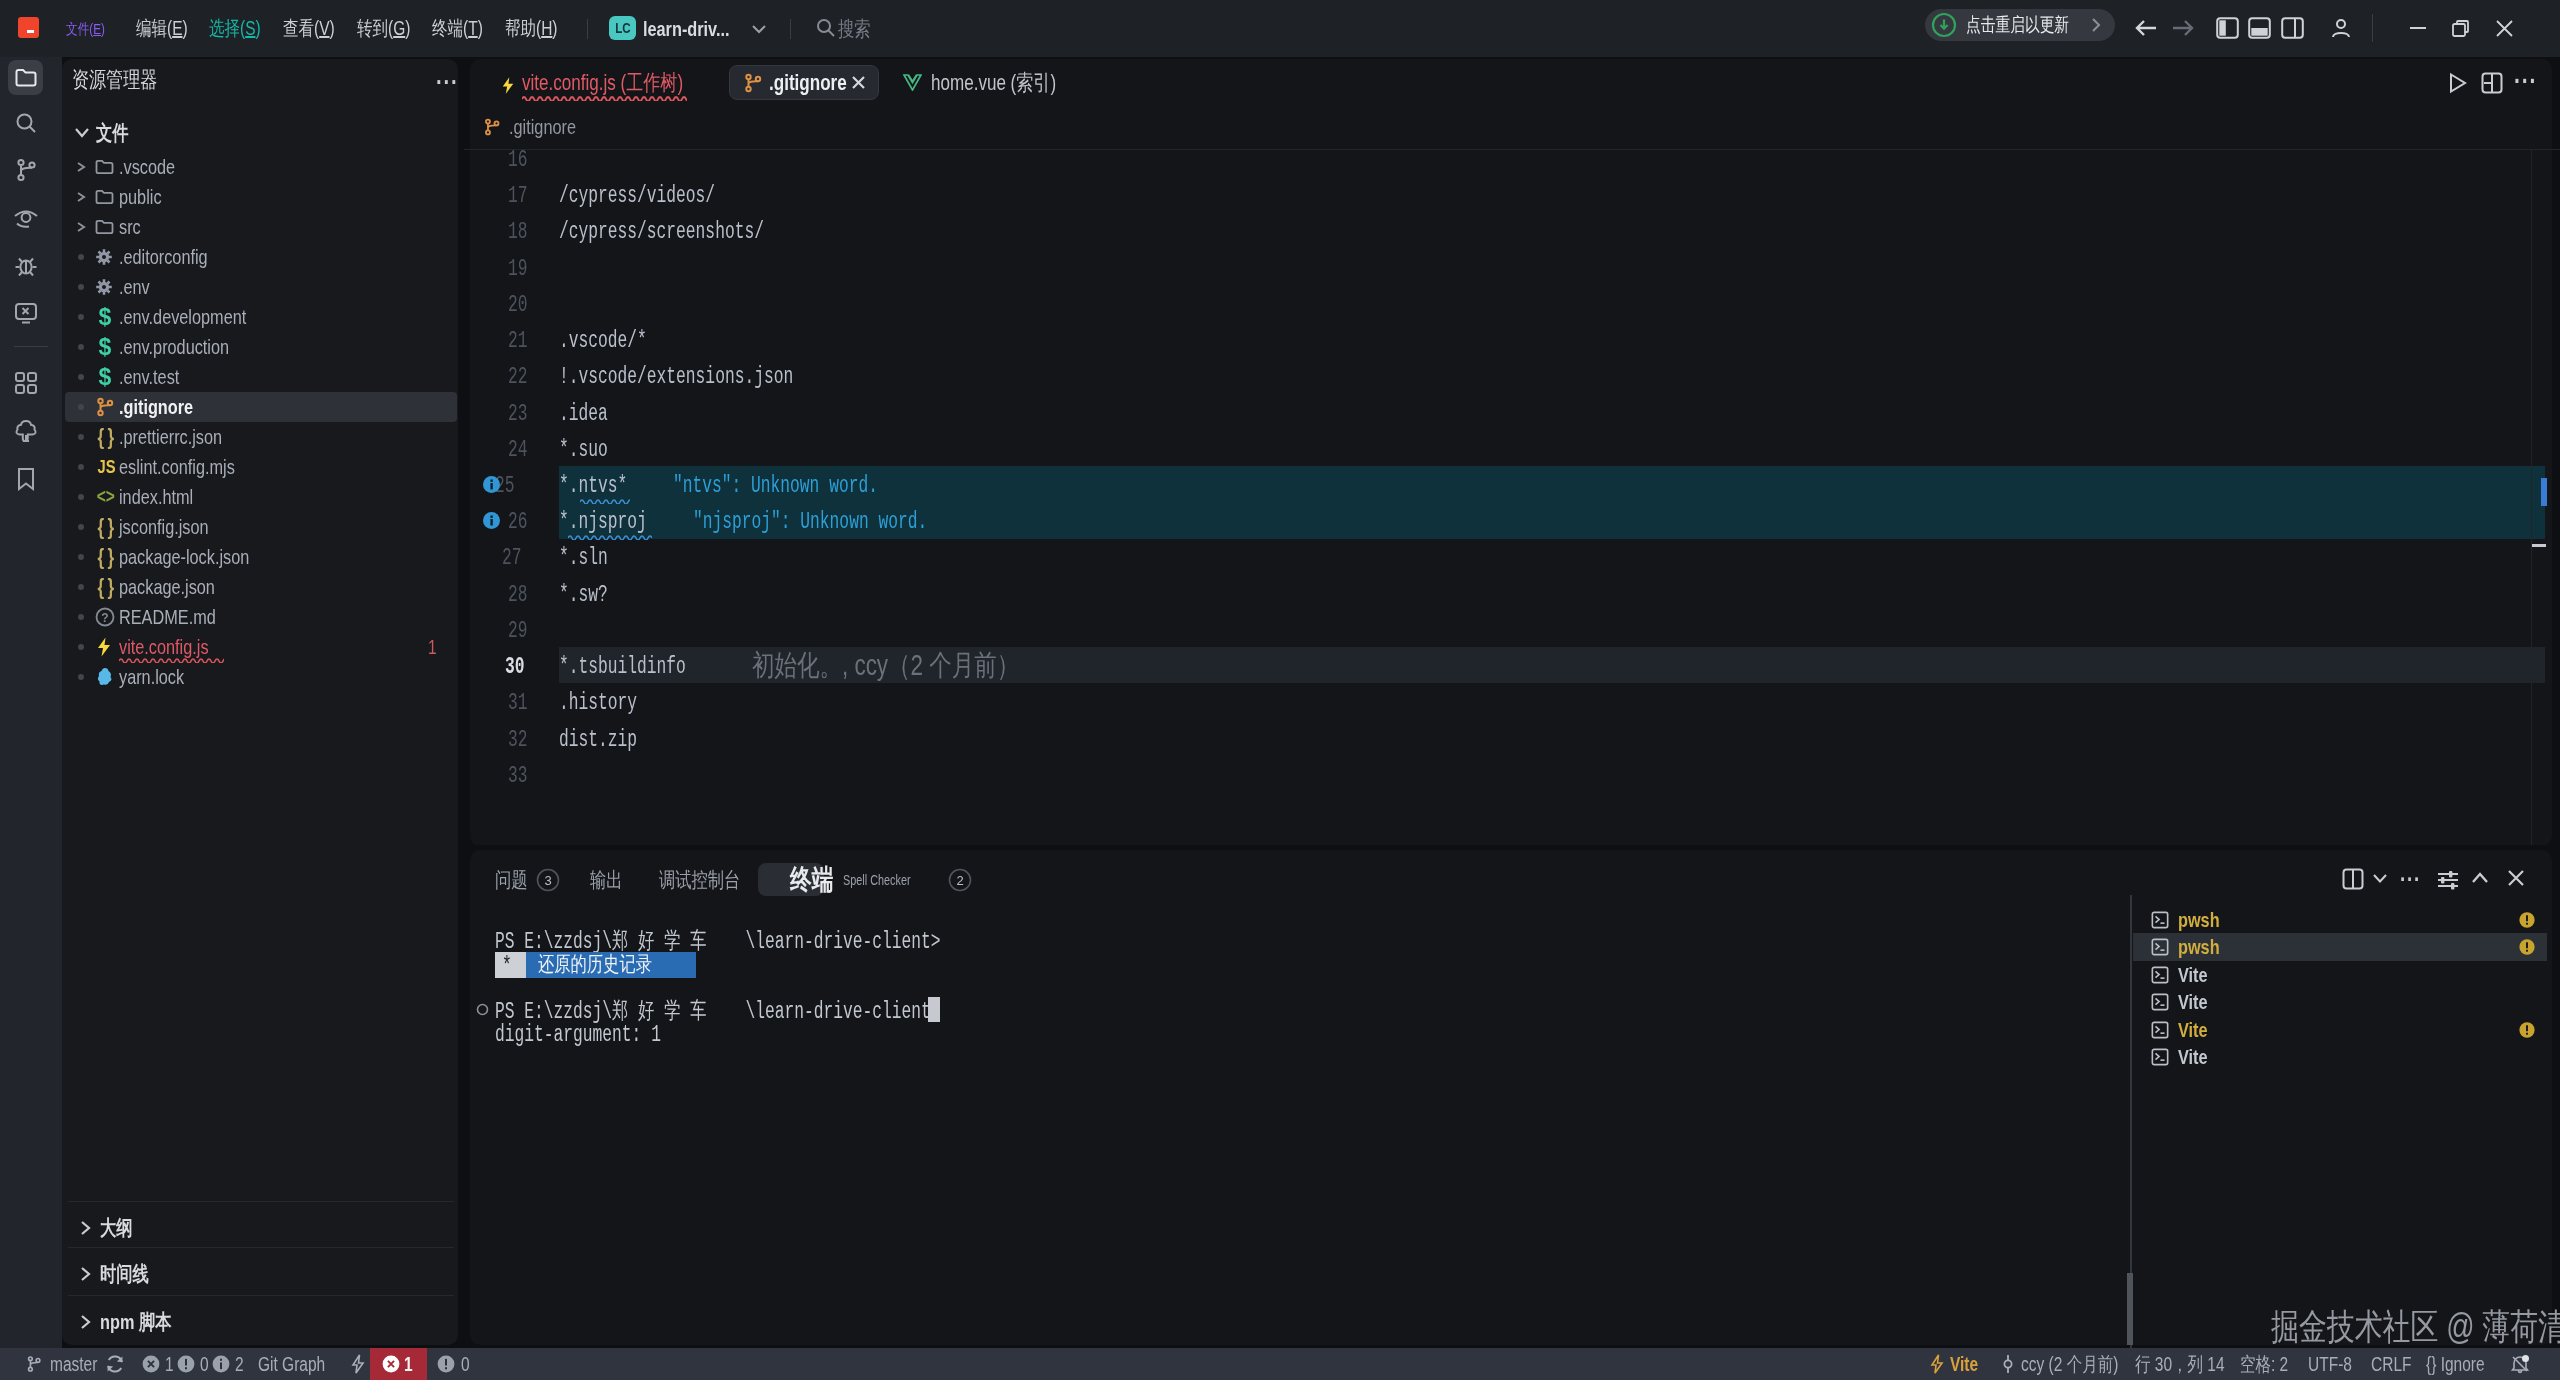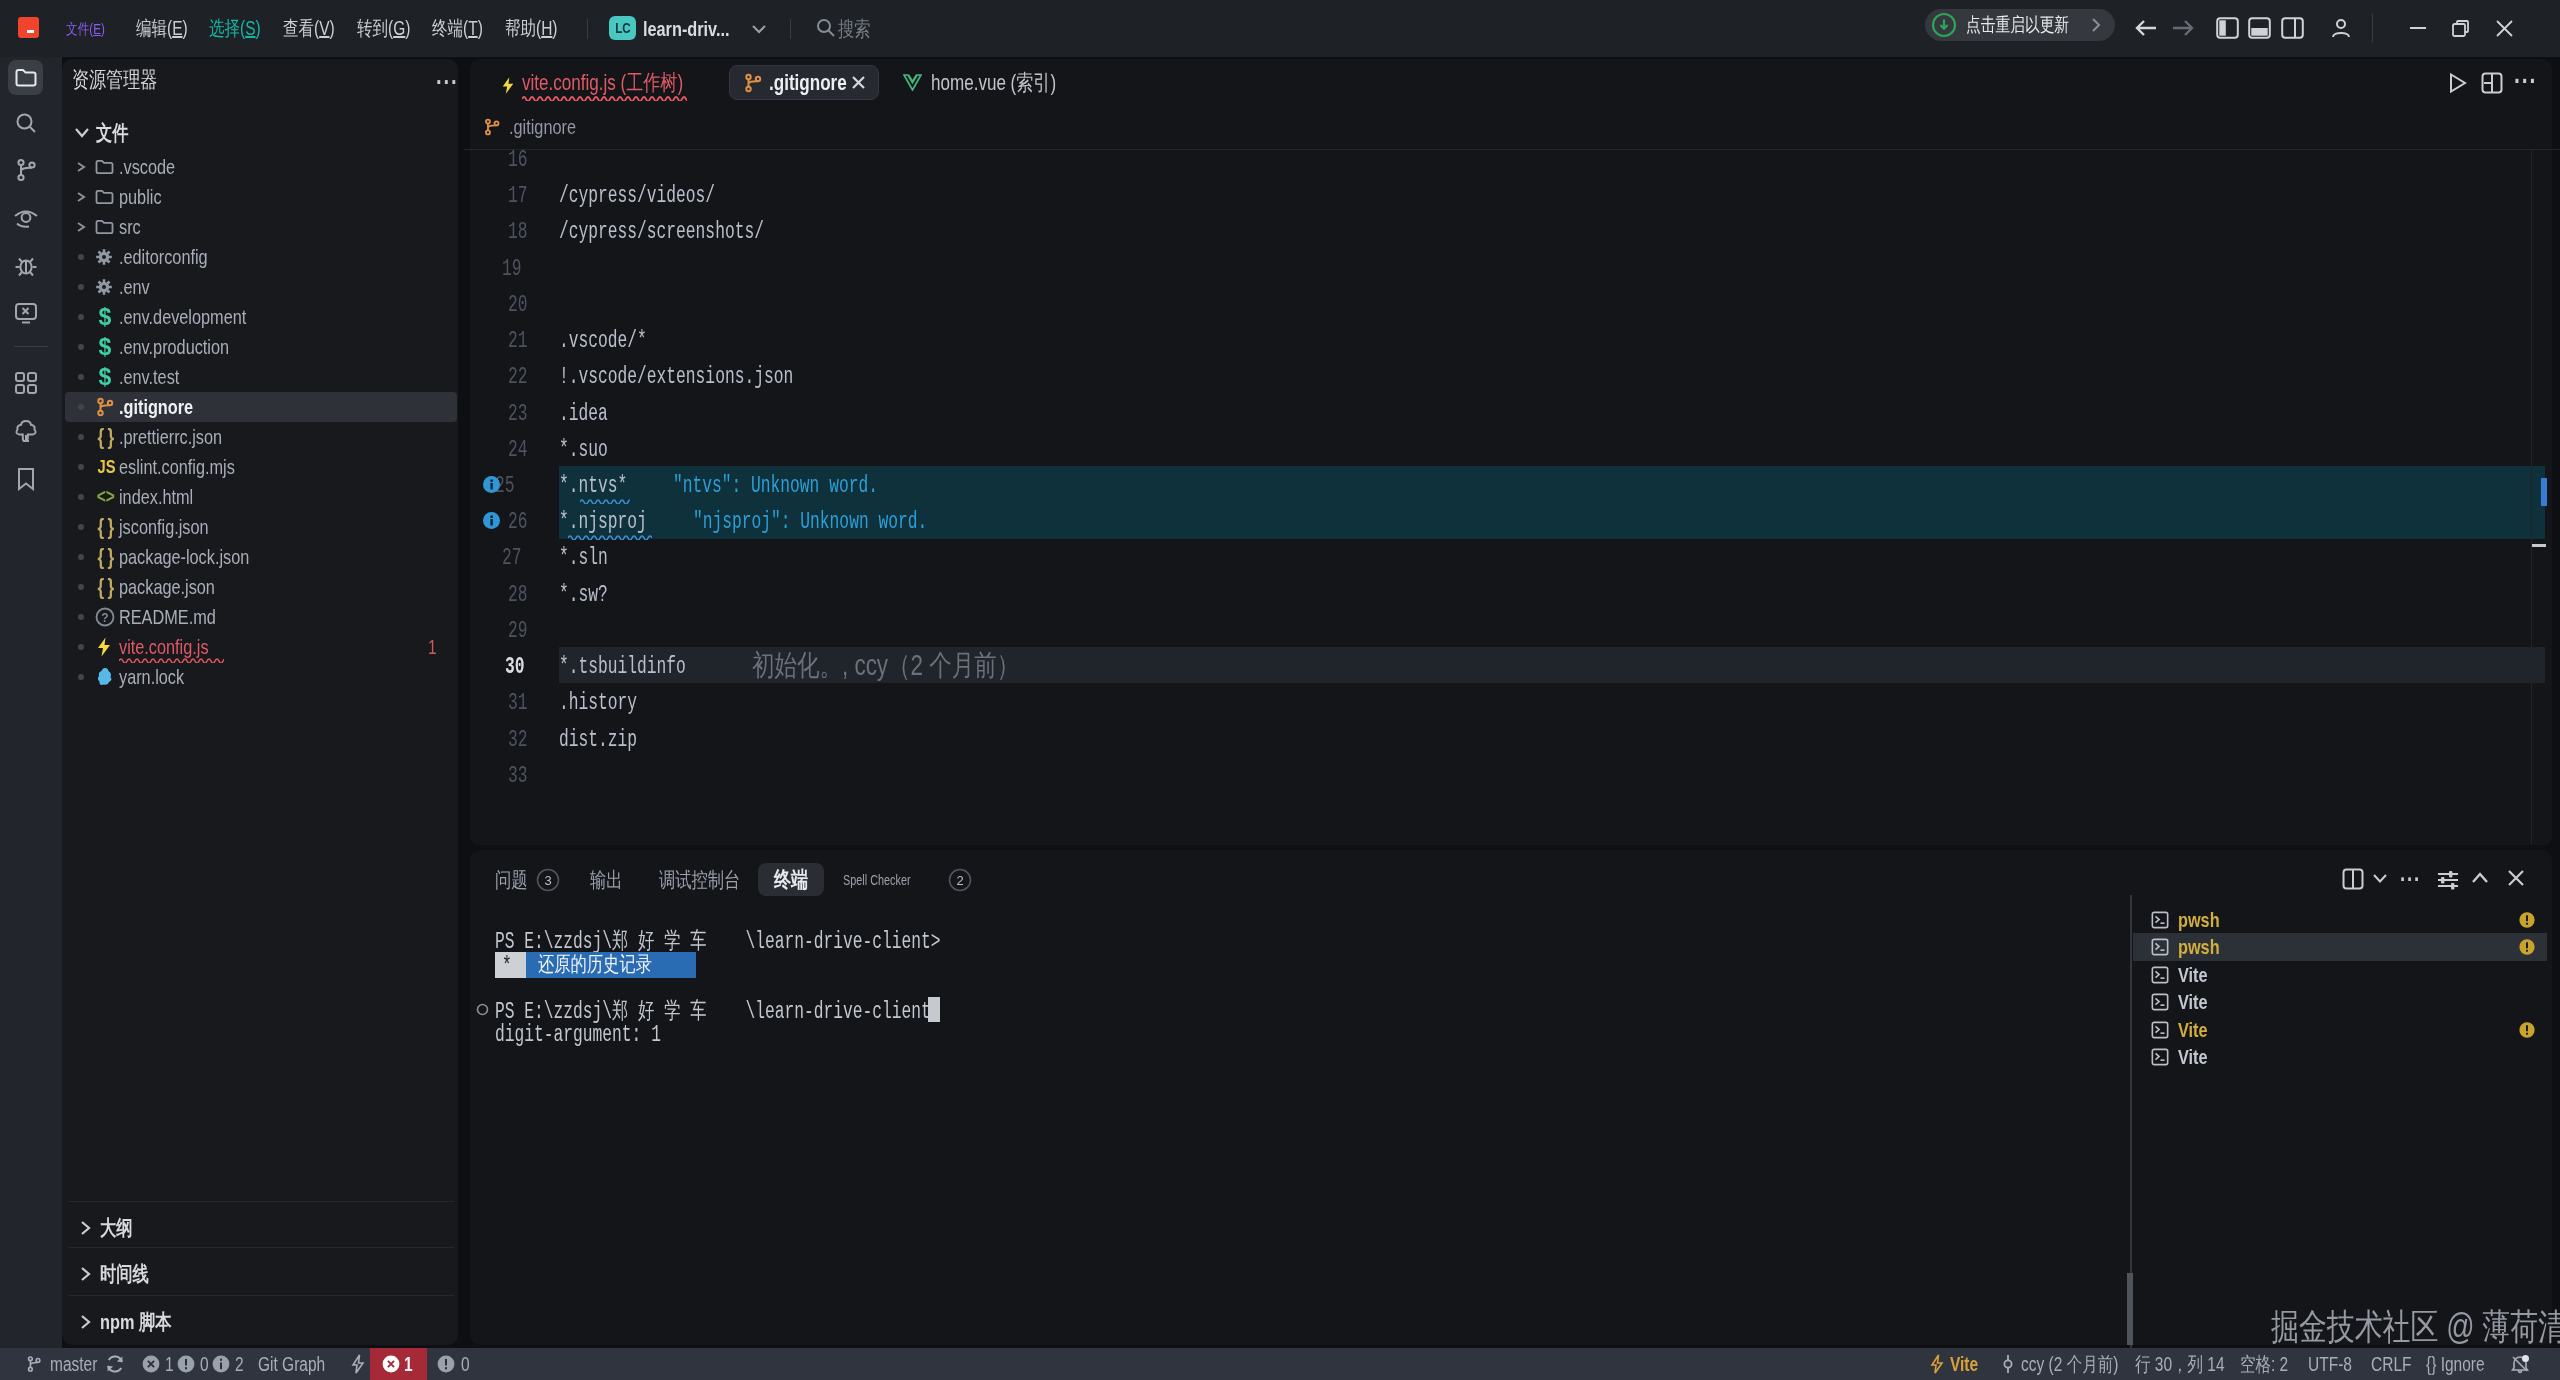--- a/index.html
+++ b/index.html
@@ -284,21 +284,21 @@
     </svg>
 <div class="abs" style="left:45px;top:54px;height:32px;line-height:32px;font-size:21px;color:#9298a2"><span class="t">.gitignore</span></div>
 <div class="abs" style="left:0;top:92px;width:2096px;height:1px;background:#222529"></div>
 <div class="abs" style="left:95px;top:409px;width:1986px;height:73px;background:#0e313c"></div>
 <div class="abs" style="left:95px;top:590px;width:1986px;height:36px;background:#20242b"></div>
 <div class="abs" style="left:30px;top:83px;width:34px;height:36px;line-height:36px;font-size:23px;color:#4d535e;font-weight:normal;text-align:right"><span class="t tr mono" style="transform-origin:100% 50%">16</span></div>
 <div class="abs" style="left:30px;top:119px;width:34px;height:36px;line-height:36px;font-size:23px;color:#4d535e;font-weight:normal;text-align:right"><span class="t tr mono" style="transform-origin:100% 50%">17</span></div>
 <div class="abs" style="left:95px;top:119px;height:36px;line-height:36px;font-size:23px;color:#b9c0cc"><span class="t mono">/cypress/videos/</span></div>
 <div class="abs" style="left:30px;top:155px;width:34px;height:36px;line-height:36px;font-size:23px;color:#4d535e;font-weight:normal;text-align:right"><span class="t tr mono" style="transform-origin:100% 50%">18</span></div>
 <div class="abs" style="left:95px;top:155px;height:36px;line-height:36px;font-size:23px;color:#b9c0cc"><span class="t mono">/cypress/screenshots/</span></div>
-<div class="abs" style="left:30px;top:192px;width:34px;height:36px;line-height:36px;font-size:23px;color:#4d535e;font-weight:normal;text-align:left"><span class="t tr mono" style="transform-origin:100% 50%">19</span></div>
+<div class="abs" style="left:30px;top:192px;width:34px;height:36px;line-height:36px;font-size:23px;color:#4d535e;font-weight:normal;text-align:right"><span class="t tr mono" style="transform-origin:100% 50%">19</span></div>
 <div class="abs" style="left:30px;top:228px;width:34px;height:36px;line-height:36px;font-size:23px;color:#4d535e;font-weight:normal;text-align:right"><span class="t tr mono" style="transform-origin:100% 50%">20</span></div>
 <div class="abs" style="left:30px;top:264px;width:34px;height:36px;line-height:36px;font-size:23px;color:#4d535e;font-weight:normal;text-align:right"><span class="t tr mono" style="transform-origin:100% 50%">21</span></div>
 <div class="abs" style="left:95px;top:264px;height:36px;line-height:36px;font-size:23px;color:#b9c0cc"><span class="t mono">.vscode/*</span></div>
 <div class="abs" style="left:30px;top:300px;width:34px;height:36px;line-height:36px;font-size:23px;color:#4d535e;font-weight:normal;text-align:right"><span class="t tr mono" style="transform-origin:100% 50%">22</span></div>
 <div class="abs" style="left:95px;top:300px;height:36px;line-height:36px;font-size:23px;color:#b9c0cc"><span class="t mono">!.vscode/extensions.json</span></div>
 <div class="abs" style="left:30px;top:337px;width:34px;height:36px;line-height:36px;font-size:23px;color:#4d535e;font-weight:normal;text-align:right"><span class="t tr mono" style="transform-origin:100% 50%">23</span></div>
 <div class="abs" style="left:95px;top:337px;height:36px;line-height:36px;font-size:23px;color:#b9c0cc"><span class="t mono">.idea</span></div>
 <div class="abs" style="left:30px;top:373px;width:34px;height:36px;line-height:36px;font-size:23px;color:#4d535e;font-weight:normal;text-align:right"><span class="t tr mono" style="transform-origin:100% 50%">24</span></div>
 <div class="abs" style="left:95px;top:373px;height:36px;line-height:36px;font-size:23px;color:#b9c0cc"><span class="t mono">*.suo</span></div>
 <div class="abs" style="left:17px;top:409px;width:34px;height:36px;line-height:36px;font-size:23px;color:#4d535e;font-weight:normal;text-align:right"><span class="t tr mono" style="transform-origin:100% 50%">25</span></div>
@@ -343,21 +343,21 @@
 <div class="abs" style="left:464px;top:845px;width:2096px;height:503px;overflow:hidden">
 <div class="abs" style="left:6px;top:5px;width:2082px;height:495px;background:#141519;border-radius:10px"></div>
 <div class="abs" style="left:294px;top:18px;width:66px;height:33px;background:#2a2d33;border-radius:8px"></div>
 <div class="abs" style="left:31px;top:19px;height:32px;line-height:32px;font-size:21px;color:#9ba1ab"><span class="t">问题</span></div>
 <svg class="abs" style="left:72px;top:23px" width="24" height="24" viewBox="0 0 24 24">
       <circle cx="12" cy="12" r="10.5" stroke="#4e545e" stroke-width="1.6" fill="none"></circle>
       <text x="12" y="16.5" font-size="13" fill="#b9bfc8" text-anchor="middle" font-family="Liberation Sans">3</text>
     </svg>
 <div class="abs" style="left:126px;top:19px;height:32px;line-height:32px;font-size:21px;color:#9ba1ab"><span class="t">输出</span></div>
 <div class="abs" style="left:195px;top:19px;height:32px;line-height:32px;font-size:21px;color:#9ba1ab"><span class="t">调试控制台</span></div>
-<div class="abs" style="left:310px;top:19px;height:32px;line-height:32px;font-size:22px;font-weight:bold;color:#e8eaed"><span class="t">终端</span></div>
+<div class="abs" style="left:326px;top:19px;height:32px;line-height:32px;font-size:28px;font-weight:bold;color:#e8eaed"><span class="t">终端</span></div>
 <div class="abs" style="left:379px;top:19px;height:32px;line-height:32px;font-size:14px;color:#9ba1ab"><span class="t">Spell Checker</span></div>
 <svg class="abs" style="left:484px;top:23px" width="24" height="24" viewBox="0 0 24 24">
       <circle cx="12" cy="12" r="10.5" stroke="#4e545e" stroke-width="1.6" fill="none"></circle>
       <text x="12" y="16.5" font-size="13" fill="#b9bfc8" text-anchor="middle" font-family="Liberation Sans">2</text>
     </svg>
 <svg class="abs" style="left:1878px;top:23px" width="22" height="22" viewBox="0 0 22 22">
       <rect x="1.5" y="1.5" width="19" height="19" rx="3" stroke="#c9cdd2" stroke-width="2" fill="none"></rect>
       <path d="M11 2 L11 20" stroke="#c9cdd2" stroke-width="2" fill="none"></path>
     </svg>
 <svg class="abs" style="left:1908px;top:28px" width="16" height="11" viewBox="0 0 16 11">

